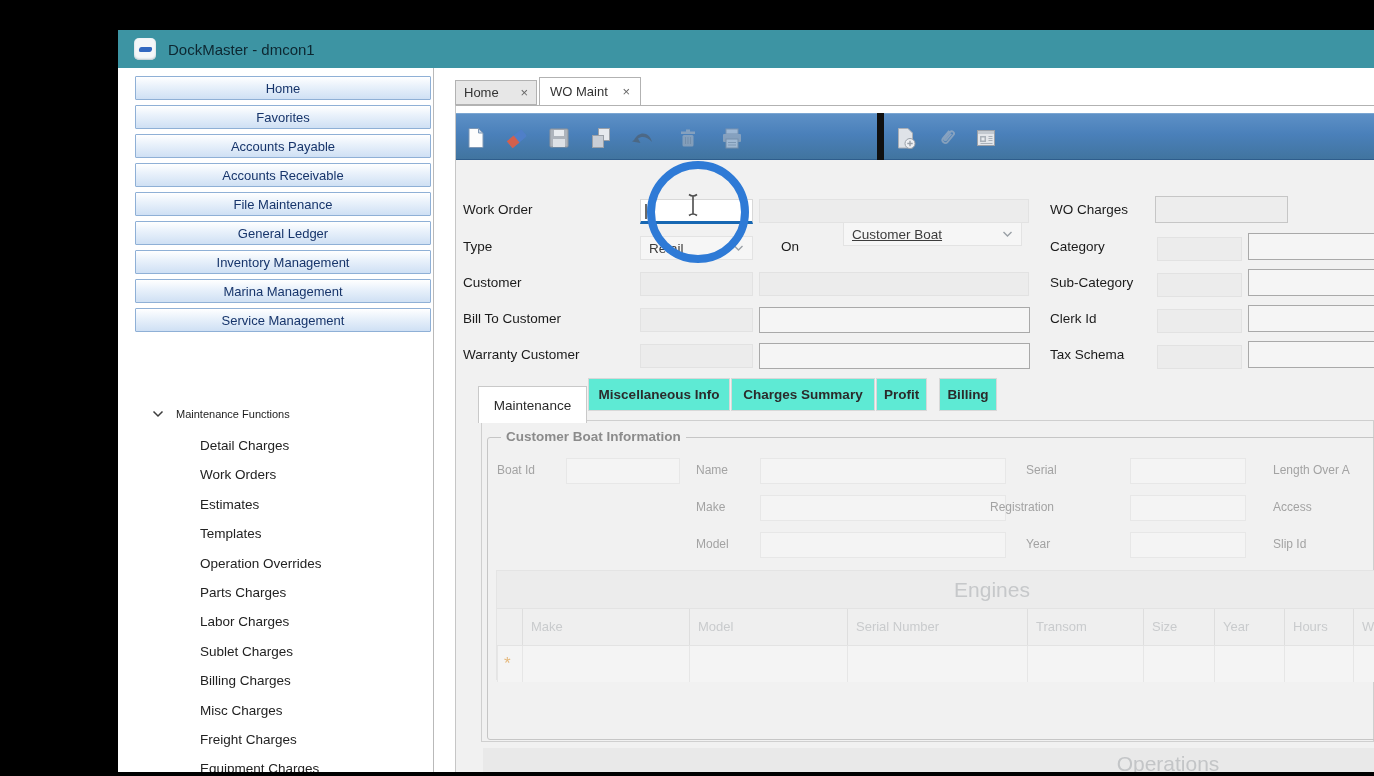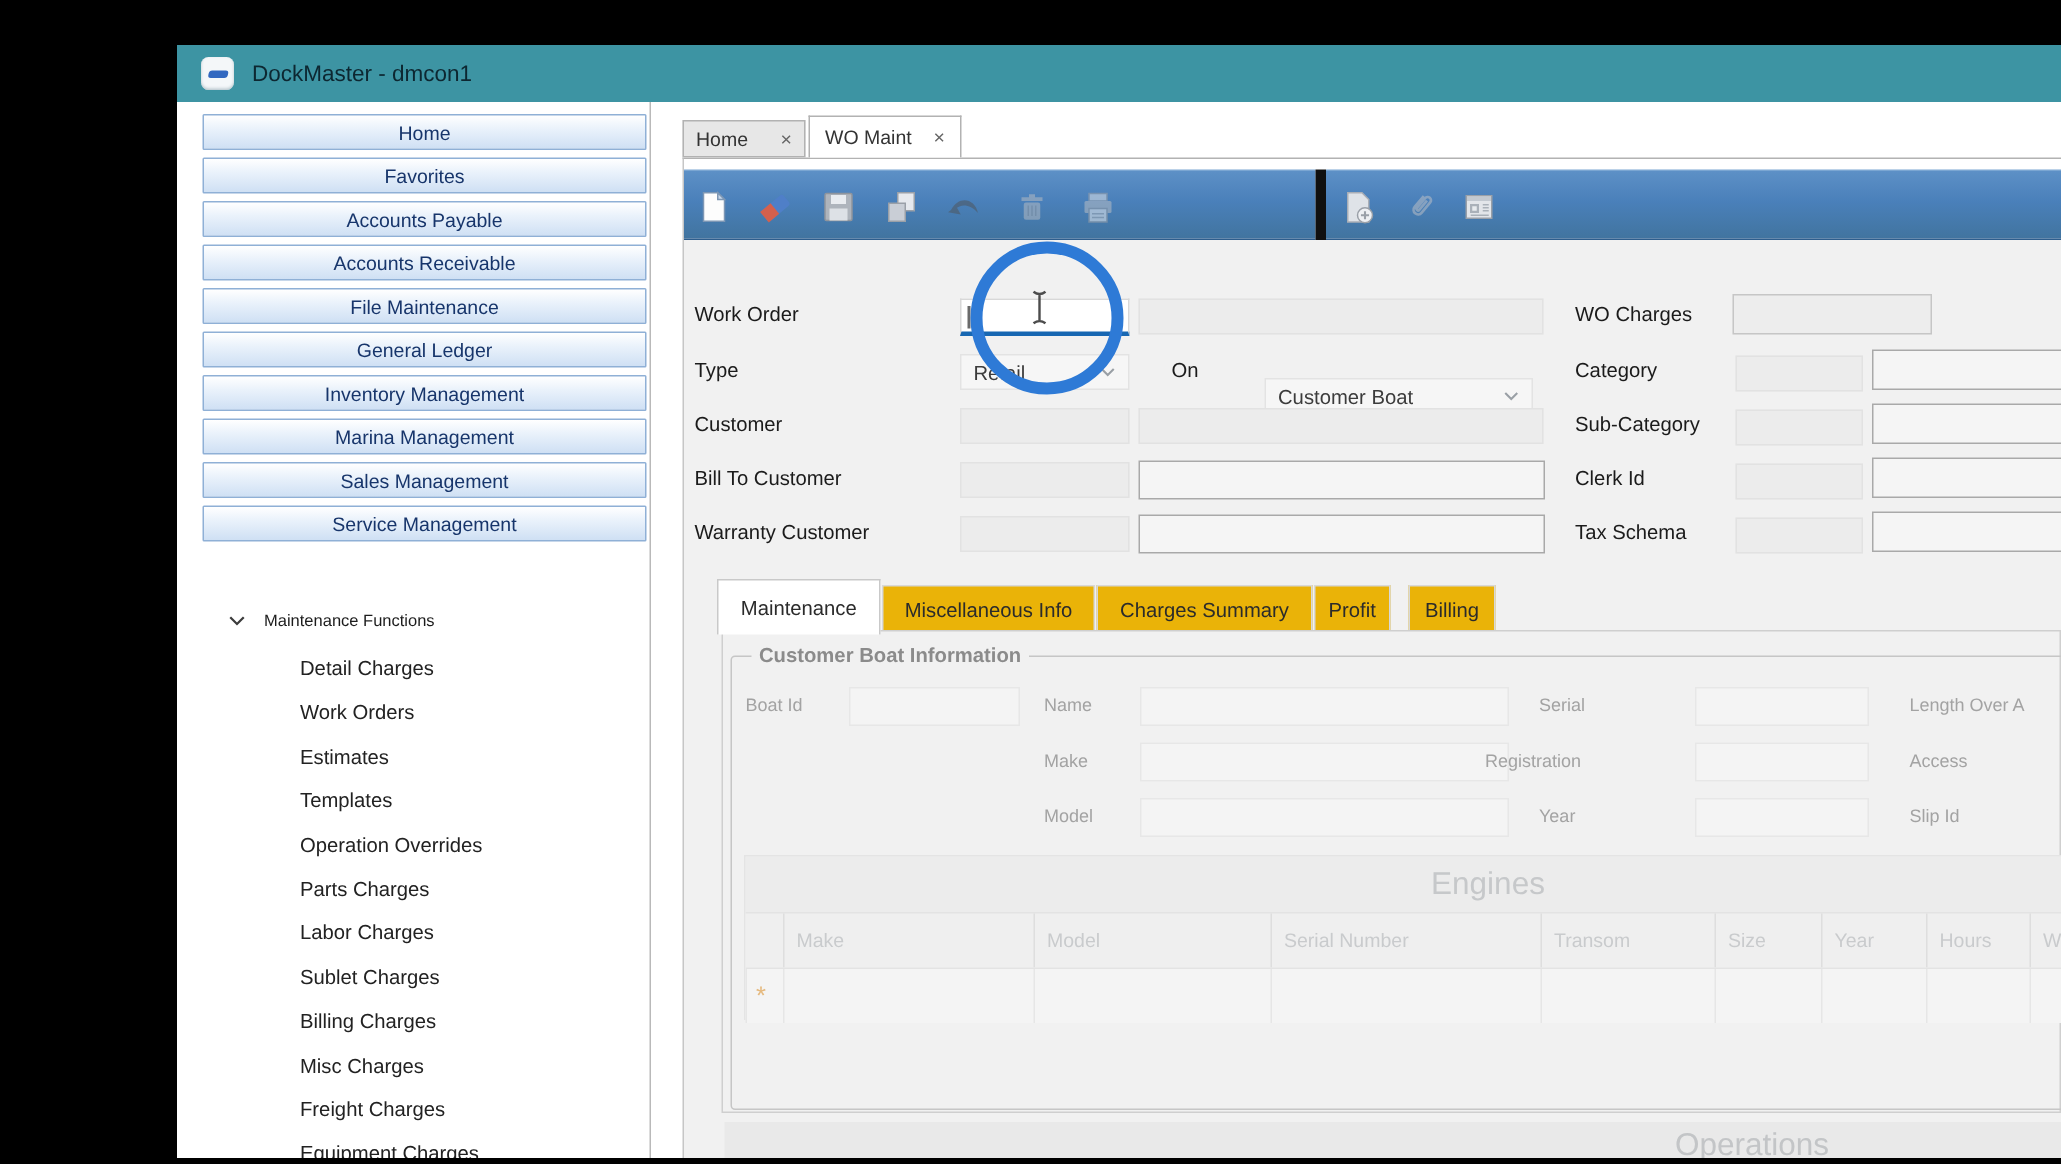--- a/index.html
+++ b/index.html
@@ -47,21 +47,21 @@
   .fld-dis{position:absolute;background:#f4f4f4;border:1px solid #e7e7e7;box-sizing:border-box;}
   .dd{position:absolute;background:#f6f6f6;border:1px solid #e3e3e3;box-sizing:border-box;
     display:flex;align-items:center;padding:0 8px;font-size:13.5px;color:#3c3c3c;cursor:default;}
   .dd .chev{margin-left:auto;display:flex;}
   #wo-input{position:absolute;left:522px;top:169px;width:113px;height:25px;background:#fff;
     border:1px solid #d8d8d8;border-bottom:3px solid #1767b2;box-sizing:border-box;}
   .caret{position:absolute;left:527px;top:174px;width:2px;height:15px;background:#6a6a6a;}
   
   .subtab{position:absolute;font-size:13.5px;color:#2b2b2b;display:flex;align-items:center;justify-content:center;cursor:pointer;}
   .subtab-on{top:356px;height:36px;background:#fff;border:1px solid #c9c9c9;border-bottom:none;z-index:2;}
-  .subtab-off{top:360px;height:31px;background:#eab308;border:1px solid #d8d8d8;}
+  .subtab-off{top:348px;height:31px;background:#5eead4;border:1px solid #d8d8d8;font-weight:bold;}
   #tabpage{left:363px;top:390px;width:893px;height:322px;background:#f1f1f1;border:1px solid #cfcfcf;}
   
   #boatfs{left:369px;top:407px;width:1018px;height:303px;border:1px solid #c6c6c6;border-radius:3px;}
   #boatfs-legend{position:absolute;left:13px;top:-9px;background:#f1f1f1;padding:0 5px;
     font-size:13.5px;font-weight:bold;color:#8b8b8b;white-space:nowrap;}
   
   #engines{left:378px;top:540px;width:990px;height:110px;background:#efefef;border:1px solid #e4e4e4;}
   #engines-title{position:absolute;left:0;top:0;width:990px;height:37px;background:#ececec;
     display:flex;align-items:center;justify-content:center;font-size:21px;color:#c6c8ca;}
   .grow{position:absolute;left:0;width:990px;display:flex;}
@@ -94,21 +94,20 @@
   <div class="abs" id="sidebar">
     <div id="sidebtns">
       <div class="bar-btn">Home</div>
       <div class="bar-btn">Favorites</div>
       <div class="bar-btn">Accounts Payable</div>
       <div class="bar-btn">Accounts Receivable</div>
       <div class="bar-btn">File Maintenance</div>
       <div class="bar-btn">General Ledger</div>
       <div class="bar-btn">Inventory Management</div>
       <div class="bar-btn">Marina Management</div>
-      <div class="bar-btn">Sales Management</div>
       <div class="bar-btn">Service Management</div>
     </div>
     <div id="tree-root">
       <svg width="12" height="8">
           <path d="M1.5 1.5 L6 6 L10.5 1.5" fill="none" stroke="#3c3c3c" stroke-width="1.5"></path>
         </svg>
       <span>Maintenance Functions</span>
     </div>
     <div id="tree-items">
       <div class="tree-item">Detail Charges</div>
@@ -225,21 +224,21 @@
   <div class="lbl" style="left:345px;top:209px;">Type</div>
   <div class="dd" style="left:522px;top:206px;width:113px;height:24px;">
     <span>Retail</span>
     <span class="chev">
         <svg width="11" height="7">
           <path d="M1.5 1 L5.5 5 L9.5 1" fill="none" stroke="#9aa0a6" stroke-width="1.4"></path>
         </svg>
       </span>
   </div>
   <div class="lbl" style="left:663px;top:209px;">On</div>
-  <div class="dd" style="left:725px;top:222px;width:179px;height:24px;">
+  <div class="dd" style="left:725px;top:192px;width:179px;height:24px;text-decoration:underline;">
     <span>Customer Boat</span>
     <span class="chev">
         <svg width="11" height="7">
           <path d="M1.5 1 L5.5 5 L9.5 1" fill="none" stroke="#9aa0a6" stroke-width="1.4"></path>
         </svg>
       </span>
   </div>
 
   <div class="lbl" style="left:345px;top:245px;">Customer</div>
   <div class="fld" style="left:522px;top:242px;width:113px;height:24px;"></div>

